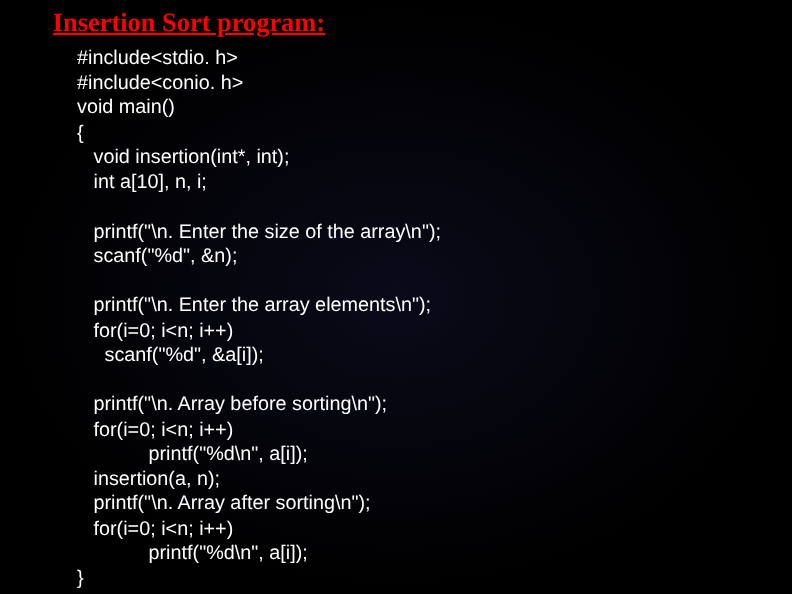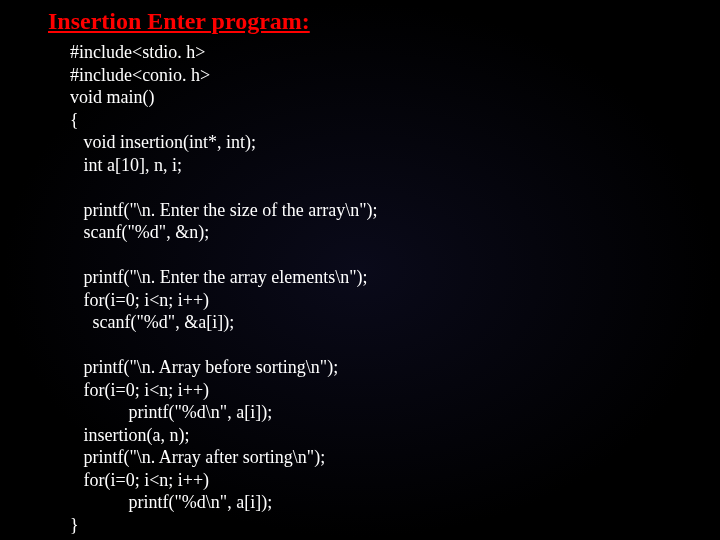--- a/index.html
+++ b/index.html
@@ -20,29 +20,29 @@
     color: #ff0000;
     font-size: 24px;
     font-weight: bold;
     text-decoration: underline;
     margin-bottom: 6px;
   }
   .code {
     font-size: 18px;
     line-height: 1.25;
     white-space: pre;
-    font-family: Liberation Serif, serif;
+    font-family: Liberation Sans, sans-serif;
     padding-left: 22px;
   }
 </style>
 </head>
 <body>
 
 <div class="slide">
-  <div class="title">Insertion Enter program:</div>
+  <div class="title">Insertion Sort program:</div>
   <div class="code">#include&lt;stdio. h&gt;
 #include&lt;conio. h&gt;
 void main()
 {
    void insertion(int*, int);
    int a[10], n, i;
 
    printf("\n. Enter the size of the array\n");
    scanf("%d", &amp;n);
 

